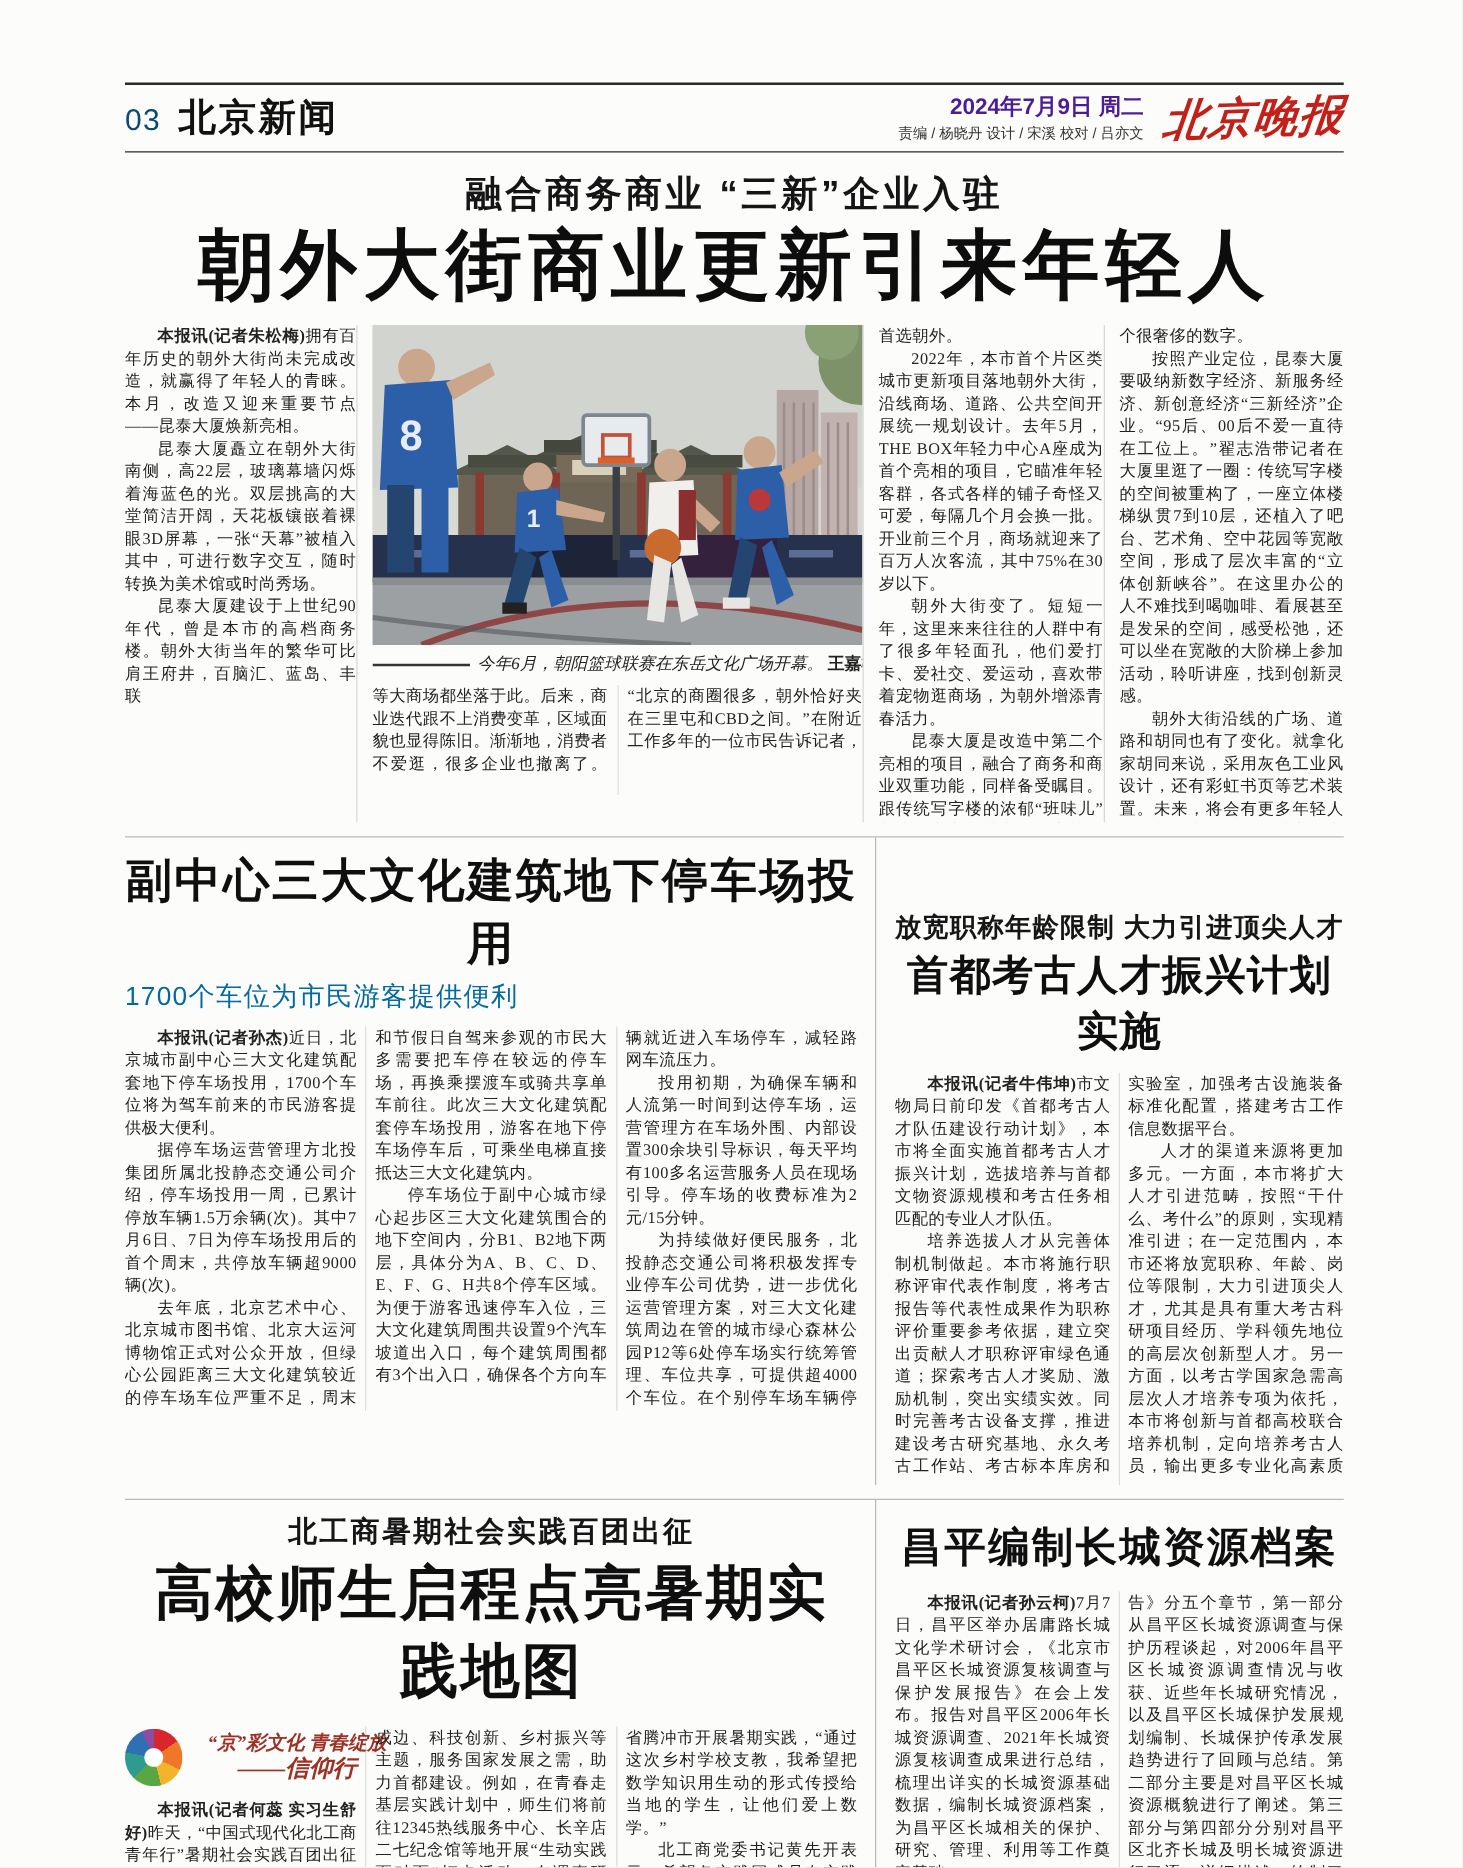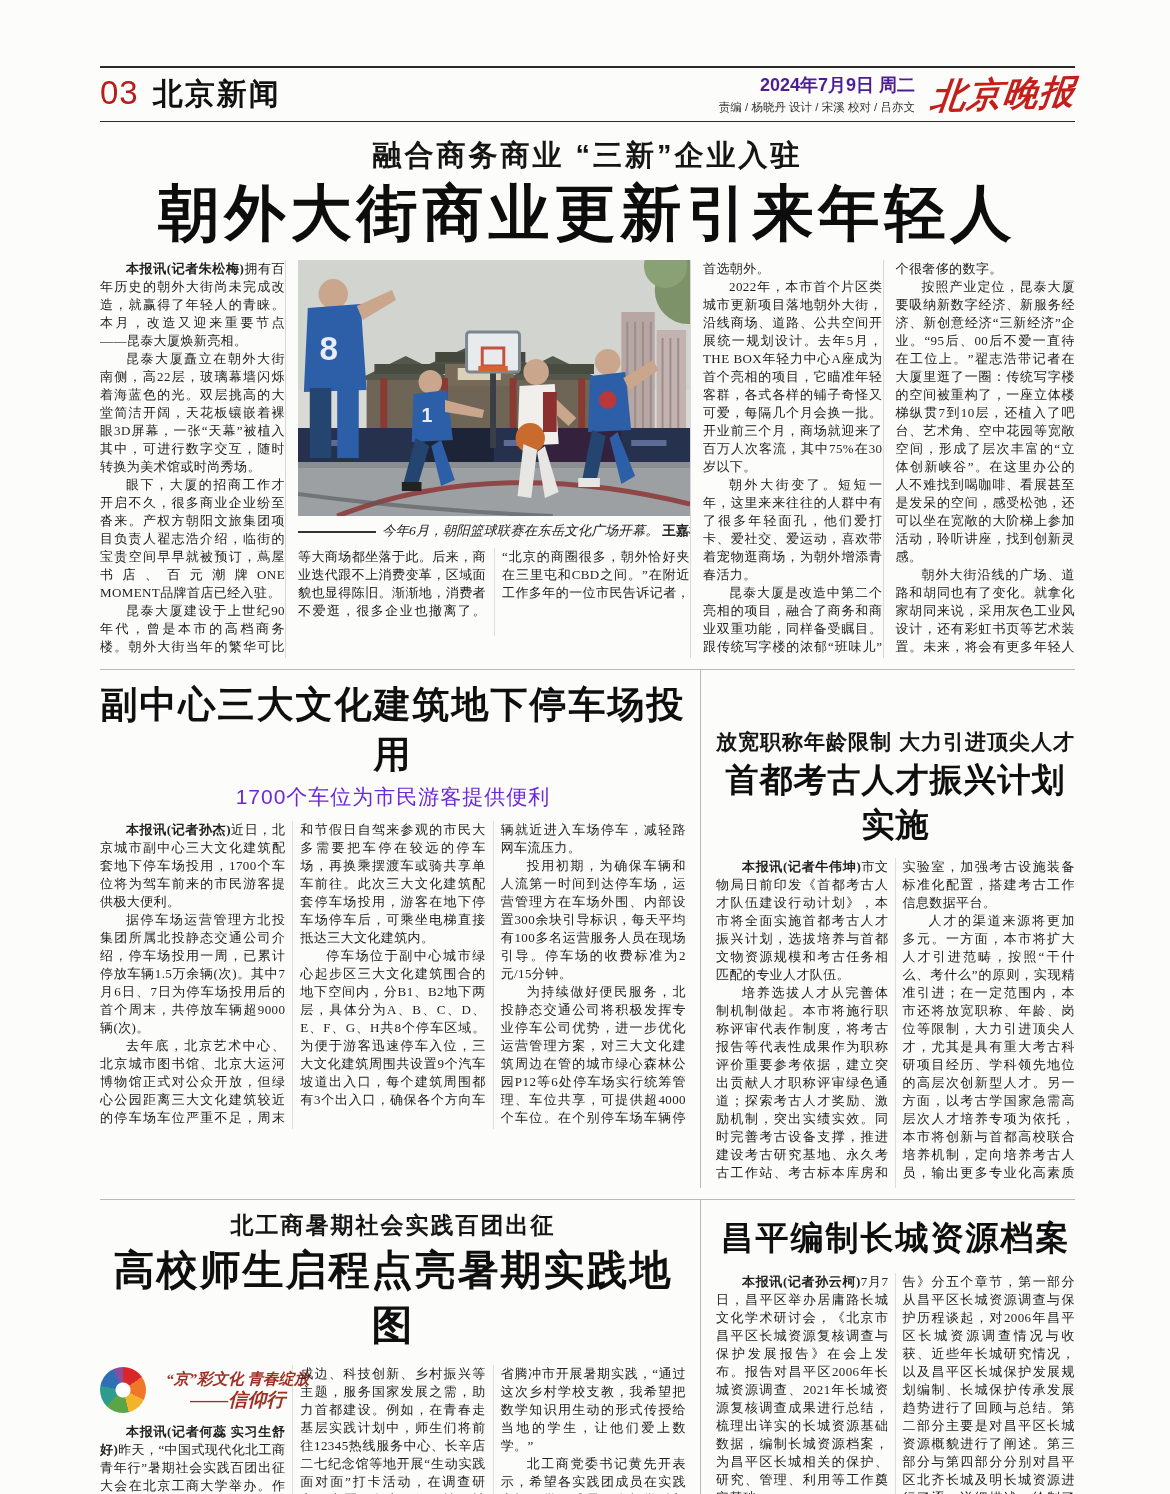--- a/index.html
+++ b/index.html
@@ -7,21 +7,21 @@
   .page {
     width:1170px; height:1494px; margin:0 auto; background:#fcfcfb;
     font-family:"Liberation Serif","DejaVu Serif",serif;
     color:#1d1d1d; position:relative; overflow:hidden;
     padding:66px 95px 0 100px;
   }
   
   .header { border-top:2px solid #2a2a2a; border-bottom:1.5px solid #2a2a2a;
     display:flex; justify-content:space-between; align-items:center; height:56px; }
   .header-left { display:flex; align-items:baseline; gap:14px; }
-  .pageno { font-size:33px; font-family:"Liberation Sans",sans-serif; color:#b91c1c; letter-spacing:1px; }
+  .pageno { font-size:24px; font-family:"Liberation Sans",sans-serif; color:#0c4a6e; letter-spacing:1px; }
   .sectionname { font-size:30px; font-weight:700; font-family:"Liberation Sans",sans-serif; color:#111; letter-spacing:2px; }
   .header-right { display:flex; align-items:center; gap:16px; }
   .dateblock { text-align:right; line-height:1.5; }
   .date { font-size:18px; font-weight:600; color:#4c1d95; font-family:"Liberation Sans",sans-serif; }
   .credits { font-size:11.5px; color:#333; font-family:"Liberation Sans",sans-serif; }
   .masthead { font-size:35px; font-weight:900; color:#c3201a; font-style:italic;
     transform:skewX(-8deg) rotate(-2deg); letter-spacing:1px; white-space:nowrap;
     font-family:"Liberation Serif",serif; }
   
   .kicker { text-align:center; font-size:29px; font-weight:700; letter-spacing:3px;
@@ -43,27 +43,27 @@
   .photo-wrap svg { display:block; width:100%; height:256px; background:#d7d8d4; }
   .caption { font-size:13.5px; font-style:italic; color:#222; margin:6px 0 8px 0; white-space:nowrap; overflow:hidden; }
   .cap-dash { display:inline-block; width:78px; height:1.5px; background:#333; vertical-align:middle; margin-right:6px; }
   .caption b { font-style:normal; font-weight:700; }
   .midtext { column-count:2; column-gap:16px; column-rule:1px solid #ddd; column-fill:auto; height:88px; overflow:hidden; }
   
   .section-row { display:flex; border-top:1px solid #b9b9b9; margin-top:11px; }
   .sec-left { width:600px; padding-right:14px; padding-top:10px; }
   .sec-right { flex:1; border-left:1px solid #b9b9b9; padding-left:15px; padding-top:10px; }
   .parking-title { font-size:37px; font-weight:800; letter-spacing:2px; }
-  .parking-sub { text-align:center; font-size:21px; font-family:"Liberation Sans",sans-serif; color:#6d28d9; margin-top:3px; letter-spacing:1px; }
+  .parking-sub { text-align:left; font-size:21px; font-family:"Liberation Sans",sans-serif; color:#0369a1; margin-top:3px; letter-spacing:1px; }
   .arch-kicker { font-size:21px; letter-spacing:1px;margin-top:48px; }
   .arch-title { font-size:33px; font-weight:900; letter-spacing:1px; margin-top:2px; }
   .cols3 { column-count:3; column-gap:15px; column-rule:1px solid #ddd; column-fill:auto; height:308px; overflow:hidden; margin-top:10px; }
   .cols2 { column-count:2; column-gap:14px; column-rule:1px solid #ddd; column-fill:auto; height:330px; overflow:hidden; margin-top:10px; }
   .campus-kicker { font-size:23px; letter-spacing:2px; }
-  .campus-title { font-size:41px; font-weight:900; letter-spacing:2px; margin-top:2px; }
+  .campus-title { font-size:47px; font-weight:900; letter-spacing:2px; margin-top:2px; }
   .cols3-campus { column-count:3; column-gap:15px; column-rule:1px solid #ddd; column-fill:auto; height:342px; overflow:hidden; margin-top:12px; }
   .gw-title { font-size:33px; font-weight:900; letter-spacing:2px; margin-top:6px; }
   .cols2-gw { column-count:2; column-gap:14px; column-rule:1px solid #ddd; column-fill:auto; height:408px; overflow:hidden; margin-top:12px; }
   
   .badge { display:flex; align-items:center; gap:20px; margin:2px 0 10px 0; break-inside:avoid; }
   .badge-icon { width:46px; height:46px; border-radius:50%; flex:0 0 46px;
     background:
       radial-gradient(circle at 50% 50%, #fff 0 7px, rgba(255,255,255,0) 8px),
       conic-gradient(#d8262b 0 55deg,#f0762a 55deg 115deg,#f3b32b 115deg 165deg,#5aa646 165deg 225deg,#2e9b8f 225deg 280deg,#2f6fb3 280deg 335deg,#8c4da0 335deg 360deg); }
   .badge-text { line-height:1.25; }
@@ -89,21 +89,20 @@
     </div>
   </div>
 
   <div>
     <div class="kicker">融合商务商业 “三新”企业入驻</div>
     <h1 class="leadtitle">朝外大街商业更新引来年轻人</h1>
     <div class="lead-body">
       <div class="lcol">
           <p><b>本报讯(记者朱松梅)</b>拥有百年历史的朝外大街尚未完成改造，就赢得了年轻人的青睐。本月，改造又迎来重要节点——昆泰大厦焕新亮相。</p>
           <p>昆泰大厦矗立在朝外大街南侧，高22层，玻璃幕墙闪烁着海蓝色的光。双层挑高的大堂简洁开阔，天花板镶嵌着裸眼3D屏幕，一张“天幕”被植入其中，可进行数字交互，随时转换为美术馆或时尚秀场。</p>
-          <p>眼下，大厦的招商工作才开启不久，很多商业企业纷至沓来。产权方朝阳文旅集团项目负责人翟志浩介绍，临街的宝贵空间早早就被预订，蔦屋书店、百元潮牌ONE MOMENT品牌首店已经入驻。</p>
           <p>昆泰大厦建设于上世纪90年代，曾是本市的高档商务楼。朝外大街当年的繁华可比肩王府井，百脑汇、蓝岛、丰联</p>
         </div>
       <div>
         <div class="photo-wrap">
           <svg viewBox="0 0 400 256" preserveAspectRatio="none">
             <rect width="400" height="256" fill="#d9dad6"></rect>
             <rect y="0" width="400" height="130" fill="#d2d4d0"></rect>
 
             <rect x="330" y="52" width="34" height="130" fill="#b6a6a4"></rect>
             <rect x="366" y="70" width="30" height="112" fill="#c2b2b0"></rect>

